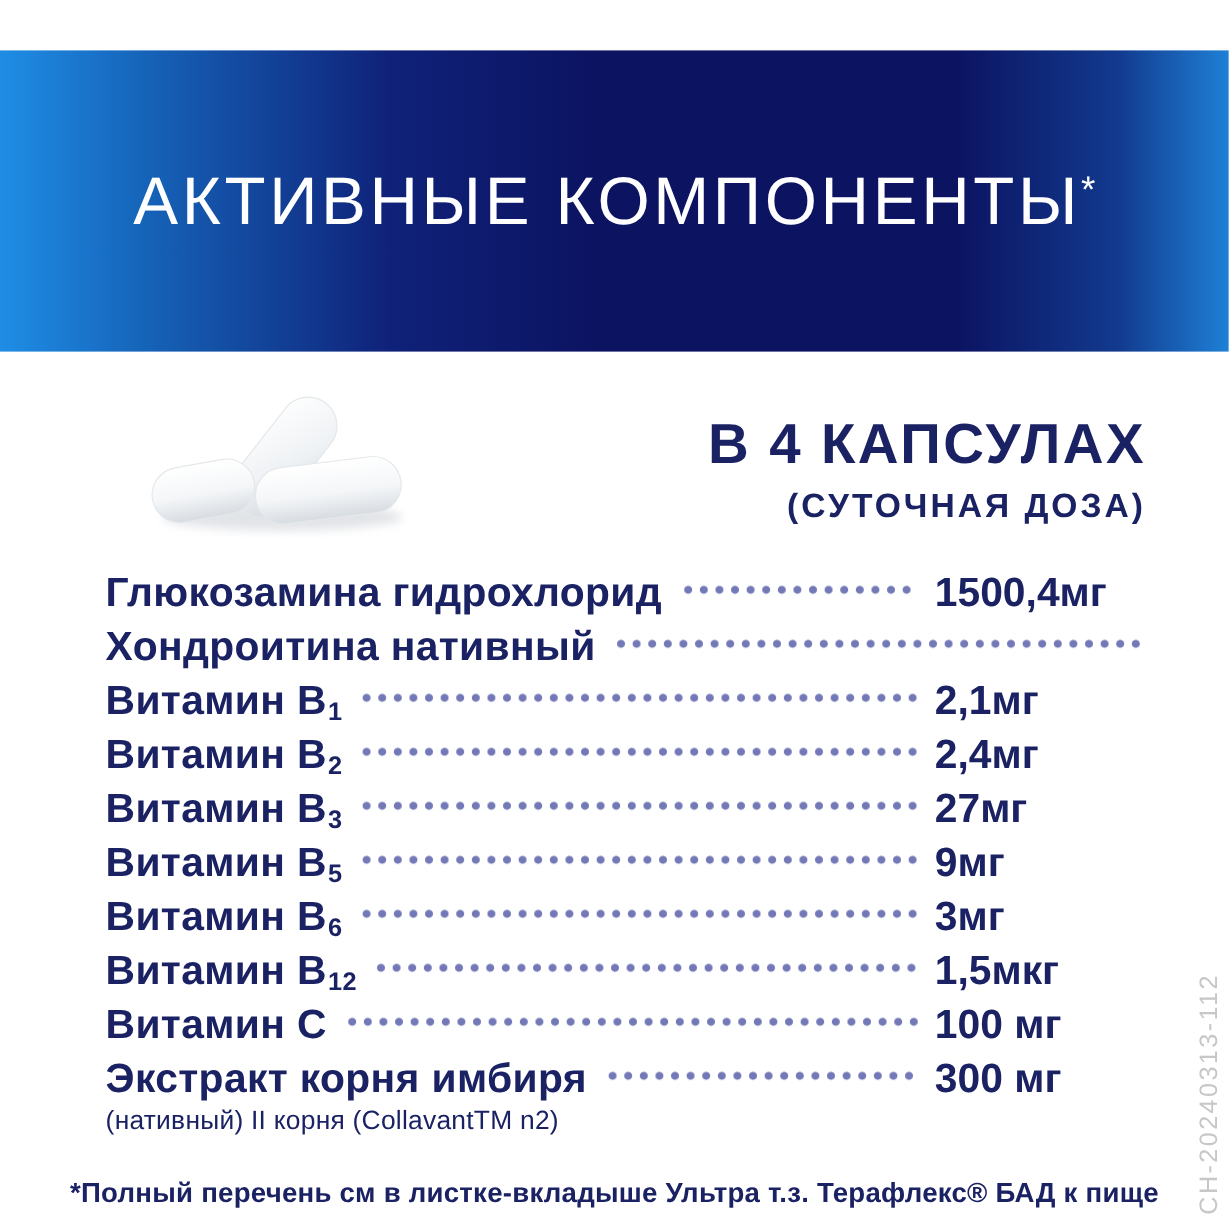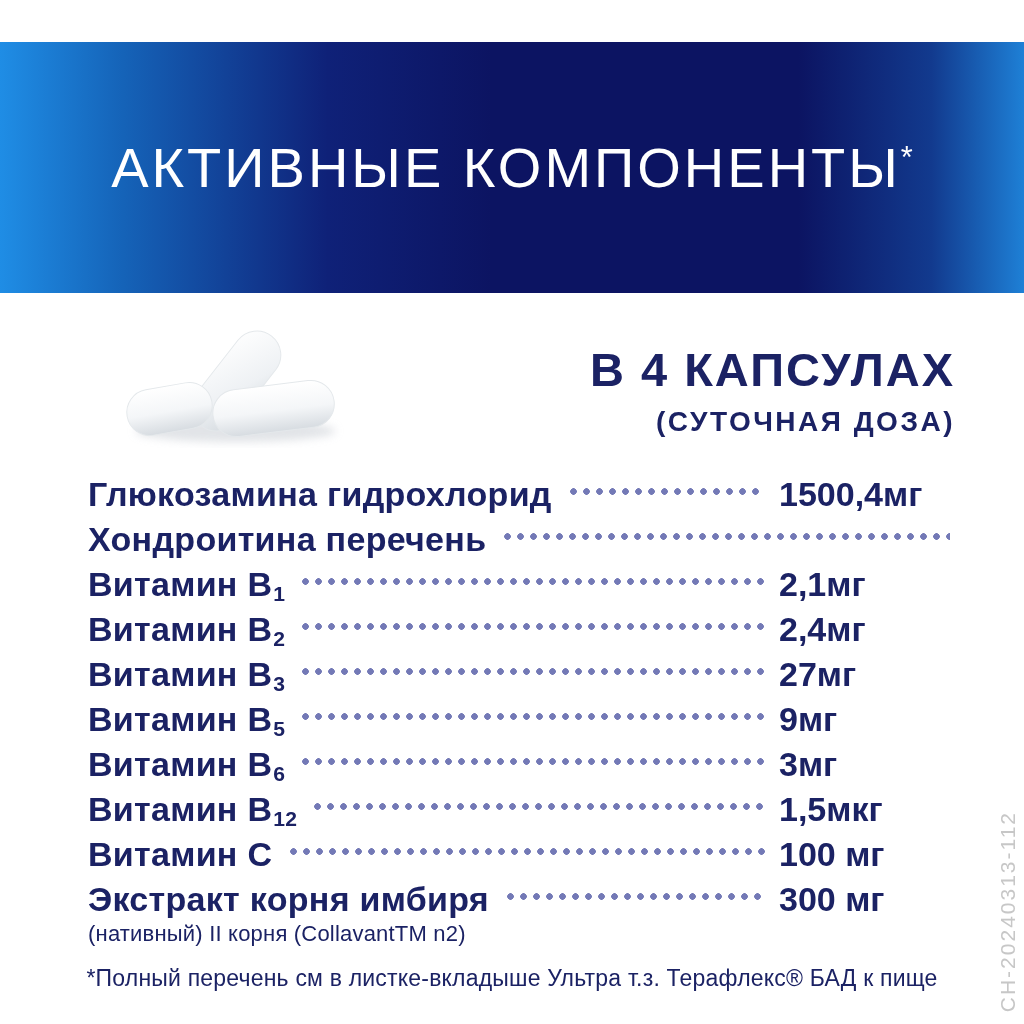--- a/index.html
+++ b/index.html
@@ -94,24 +94,24 @@
     font-size: 22px;
     font-weight: 500;
     color: #1b2264;
     margin-top: 2px;
     letter-spacing: 0.2px;
   }
   .note:empty { display: none; }
 
   
   .footnote {
-    margin-top: 18px;
+    margin-top: 34px;
     text-align: center;
     font-size: 23px;
-    font-weight: 400;
+    font-weight: 700;
     color: #1b2264;
     letter-spacing: 0.2px;
   }
 
   
   .side-code {
     position: absolute;
     right: 4px;
     bottom: 12px;
     writing-mode: vertical-rl;
@@ -164,21 +164,21 @@
     <div class="row-main">
       <span class="ing-label"><span>Глюкозамина гидрохлорид</span><sub></sub></span>
       <span class="dots"></span>
       <span class="value">1500,4мг</span>
     </div>
 
   </div>
 
   <div class="row">
     <div class="row-main">
-      <span class="ing-label"><span>Хондроитина перечень</span><sub></sub></span>
+      <span class="ing-label"><span>Хондроитина нативный</span><sub></sub></span>
       <span class="dots"></span>
     </div>
 
   </div>
 
   <div class="row">
     <div class="row-main">
       <span class="ing-label"><span>Витамин B</span><sub>1</sub></span>
       <span class="dots"></span>
       <span class="value">2,1мг</span>

